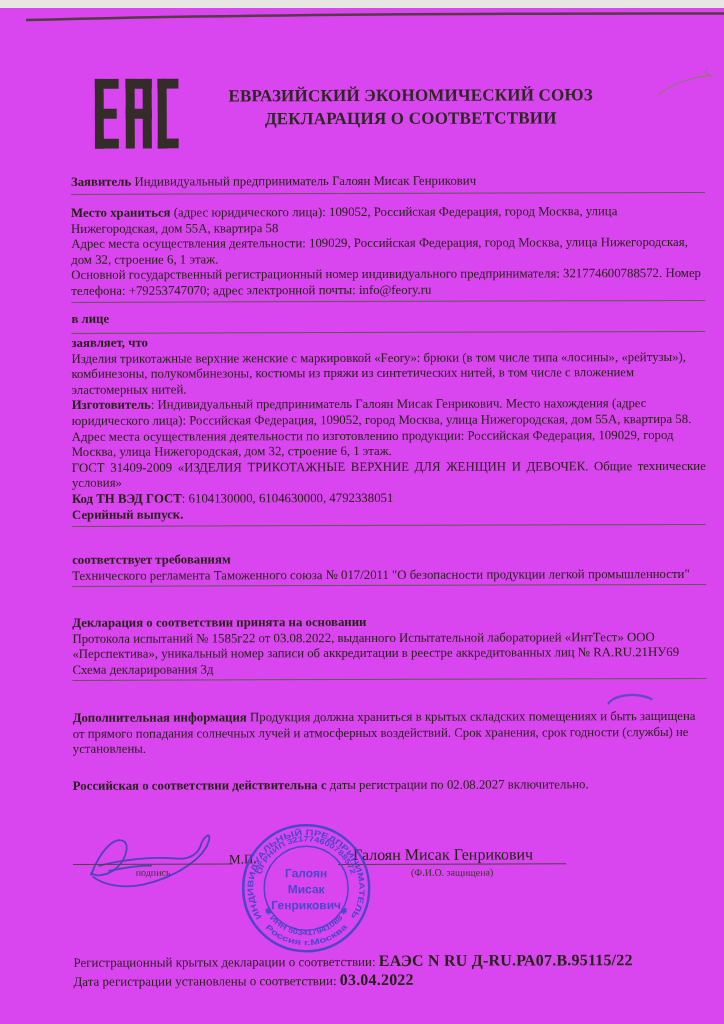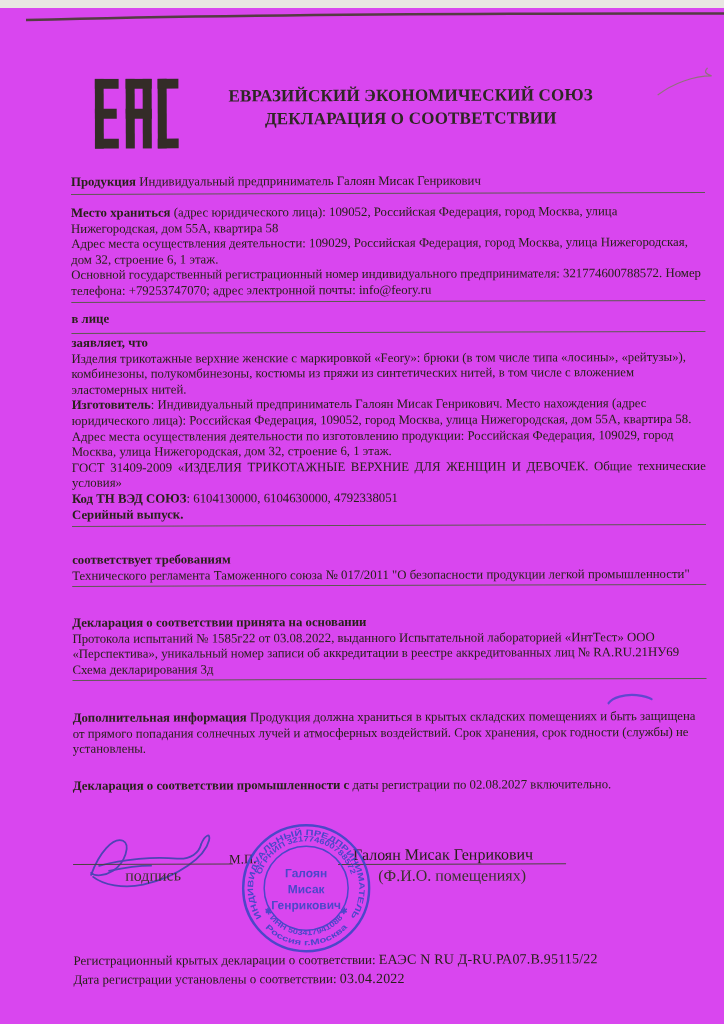--- a/index.html
+++ b/index.html
@@ -14,25 +14,25 @@
   .rule { border-bottom:1px solid #5e5952; }
   .b { font-weight:bold; }
   .justify { text-align:justify; }
   .header-title {
     position:absolute; left:186px; top:76px; width:452px;
     text-align:center; font-weight:bold; font-size:17px; line-height:23px;
     letter-spacing:0.2px; color:#2d2723;
   }
   .eac-logo { position:absolute; left:96px; top:70px; }
   .sigline { position:absolute; border-top:1px solid #4a453e; }
-  .siglabel { position:absolute; text-align:center; font-size:16px; color:#3a342c; }
+  .siglabel { position:absolute; text-align:center; font-size:10px; color:#3a342c; }
   .mp { position:absolute; left:228px; top:843px; font-size:13px; }
   .typed-name { position:absolute; left:352px; top:838px; font-size:16px; }
   .footer-line { position:absolute; left:72px; font-size:13px; }
-  .footer-line .val { font-weight:normal; font-size:14px; letter-spacing:0.2px; }
+  .footer-line .val { font-weight:bold; font-size:16px; letter-spacing:0.2px; }
   svg { display:block; }
   .abs { position:absolute; }
 </style>
 </head>
 <body>
 
 <div class="page">
 
   <svg class="abs" style="left:0;top:0;" width="724" height="18" viewBox="0 0 724 18">
     <path d="M 26,12 C 180,8 400,5 724,5.5" stroke="#453b30" stroke-width="2.4" fill="none" opacity="0.9"></path>
@@ -57,79 +57,79 @@
         </g>
       </svg>
     </div>
 
     <div class="header-title">
       <div>ЕВРАЗИЙСКИЙ ЭКОНОМИЧЕСКИЙ СОЮЗ</div>
       <div>ДЕКЛАРАЦИЯ О СООТВЕТСТВИИ</div>
     </div>
 
     <div class="sec rule" style="top:166px;padding-bottom:3px;">
-      <span class="b">Продукция</span><span> Индивидуальный предприниматель Галоян Мисак Генрикович</span>
+      <span class="b">Заявитель</span><span> Индивидуальный предприниматель Галоян Мисак Генрикович</span>
     </div>
 
     <div class="sec rule" style="top:197px;padding-bottom:2px;">
       <div><span class="b">Место храниться</span><span> (адрес юридического лица): 109052, Российская Федерация, город Москва, улица Нижегородская, дом 55А, квартира 58</span></div>
       <div>Адрес места осуществления деятельности: 109029, Российская Федерация, город Москва, улица Нижегородская, дом 32, строение 6, 1 этаж.</div>
       <div>Основной государственный регистрационный номер индивидуального предпринимателя: 321774600788572. Номер телефона: +79253747070; адрес электронной почты: info@feory.ru</div>
     </div>
 
     <div class="sec rule" style="top:303px;padding-bottom:5px;">
       <span class="b">в лице</span>
     </div>
 
     <div class="sec rule" style="top:327px;padding-bottom:3px;">
       <div class="b">заявляет, что</div>
       <div>Изделия трикотажные верхние женские с маркировкой «Feory»: брюки (в том числе типа «лосины», «рейтузы»), комбинезоны, полукомбинезоны, костюмы из пряжи из синтетических нитей, в том числе с вложением эластомерных нитей.</div>
       <div><span class="b">Изготовитель</span><span>: Индивидуальный предприниматель Галоян Мисак Генрикович. Место нахождения (адрес юридического лица): Российская Федерация, 109052, город Москва, улица Нижегородская, дом 55А, квартира 58.</span></div>
       <div>Адрес места осуществления деятельности по изготовлению продукции: Российская Федерация, 109029, город Москва, улица Нижегородская, дом 32, строение 6, 1 этаж.</div>
       <div class="justify">ГОСТ 31409-2009 «ИЗДЕЛИЯ ТРИКОТАЖНЫЕ ВЕРХНИЕ ДЛЯ ЖЕНЩИН И ДЕВОЧЕК. Общие технические условия»</div>
-      <div><span class="b">Код ТН ВЭД СОЮЗ</span><span>: 6104130000, 6104630000, 4792338051</span></div>
+      <div><span class="b">Код ТН ВЭД ГОСТ</span><span>: 6104130000, 6104630000, 4792338051</span></div>
       <div class="b">Серийный выпуск.</div>
     </div>
 
     <div class="sec rule" style="top:544px;padding-bottom:2px;">
       <div class="b">соответствует требованиям</div>
       <div>Технического регламента Таможенного союза № 017/2011 "О безопасности продукции легкой промышленности"</div>
     </div>
 
     <div class="sec rule" style="top:607px;padding-bottom:2px;">
       <div class="b">Декларация о соответствии принята на основании</div>
       <div>Протокола испытаний № 1585г22 от 03.08.2022, выданного Испытательной лабораторией «ИнтТест» ООО «Перспектива», уникальный номер записи об аккредитации в реестре аккредитованных лиц № RA.RU.21НУ69</div>
       <div>Схема декларирования 3д</div>
     </div>
 
     <div class="sec" style="top:702px;">
       <span class="b">Дополнительная информация</span><span> Продукция должна храниться в крытых складских помещениях и быть защищена от прямого попадания солнечных лучей и атмосферных воздействий. Срок хранения, срок годности (службы) не установлены.</span>
     </div>
 
     <div class="sec" style="top:770px;">
-      <span class="b">Декларация о соответствии промышленности с</span><span> даты регистрации по 02.08.2027 включительно.</span>
+      <span class="b">Российская о соответствии действительна с</span><span> даты регистрации по 02.08.2027 включительно.</span>
     </div>
 
     <svg class="abs" style="left:78px;top:810px;" width="150" height="84" viewBox="0 0 150 84">
       <g fill="none" stroke="#3f44ae" stroke-width="1.8" stroke-linecap="round" opacity="0.9">
         <path d="M 12,56 C 20,34 34,18 44,22 C 52,26 46,44 34,52 C 26,57 16,58 12,54"></path>
         <path d="M 20,47 C 45,40 75,38 98,40 C 112,41 120,34 122,26"></path>
         <path d="M 122,26 C 126,16 132,14 130,22 C 126,38 100,58 64,66 C 44,70 24,66 14,58"></path>
         <path d="M 30,52 C 45,49 60,47 72,47"></path>
       </g>
     </svg>
 
     <div class="sigline" style="left:72px;top:855px;width:160px;"></div>
     <div class="siglabel" style="left:72px;top:858px;width:160px;">подпись</div>
 
     <div class="mp">М.П.</div>
 
     <div class="typed-name">Галоян Мисак Генрикович</div>
     <div class="sigline" style="left:337px;top:856px;width:228px;"></div>
-    <div class="siglabel" style="left:337px;top:859px;width:228px;">(Ф.И.О. помещениях)</div>
+    <div class="siglabel" style="left:337px;top:859px;width:228px;">(Ф.И.О. защищена)</div>
 
     <svg class="abs" style="left:224px;top:799px;" width="162" height="162" viewBox="0 0 162 162">
       <defs>
         <path id="arcOuterTop" d="M 37.6,111.4 A 53,53 0 1 1 124.4,111.4" fill="none"></path>
         <path id="arcOgrnip" d="M 38.4,100.9 A 47,47 0 1 1 123.6,100.9" fill="none"></path>
         <path id="arcInn" d="M 38.4,100.9 A 47,47 0 0 0 123.6,100.9" fill="none"></path>
         <path id="arcCountry" d="M 30.7,107.8 A 57,57 0 0 0 131.3,107.8" fill="none"></path>
       </defs>
       <g opacity="0.88" fill="#3848c4" stroke="none" font-family="Liberation Sans, sans-serif">
         <circle cx="81" cy="81" r="63" fill="none" stroke="#3848c4" stroke-width="2.4"></circle>

